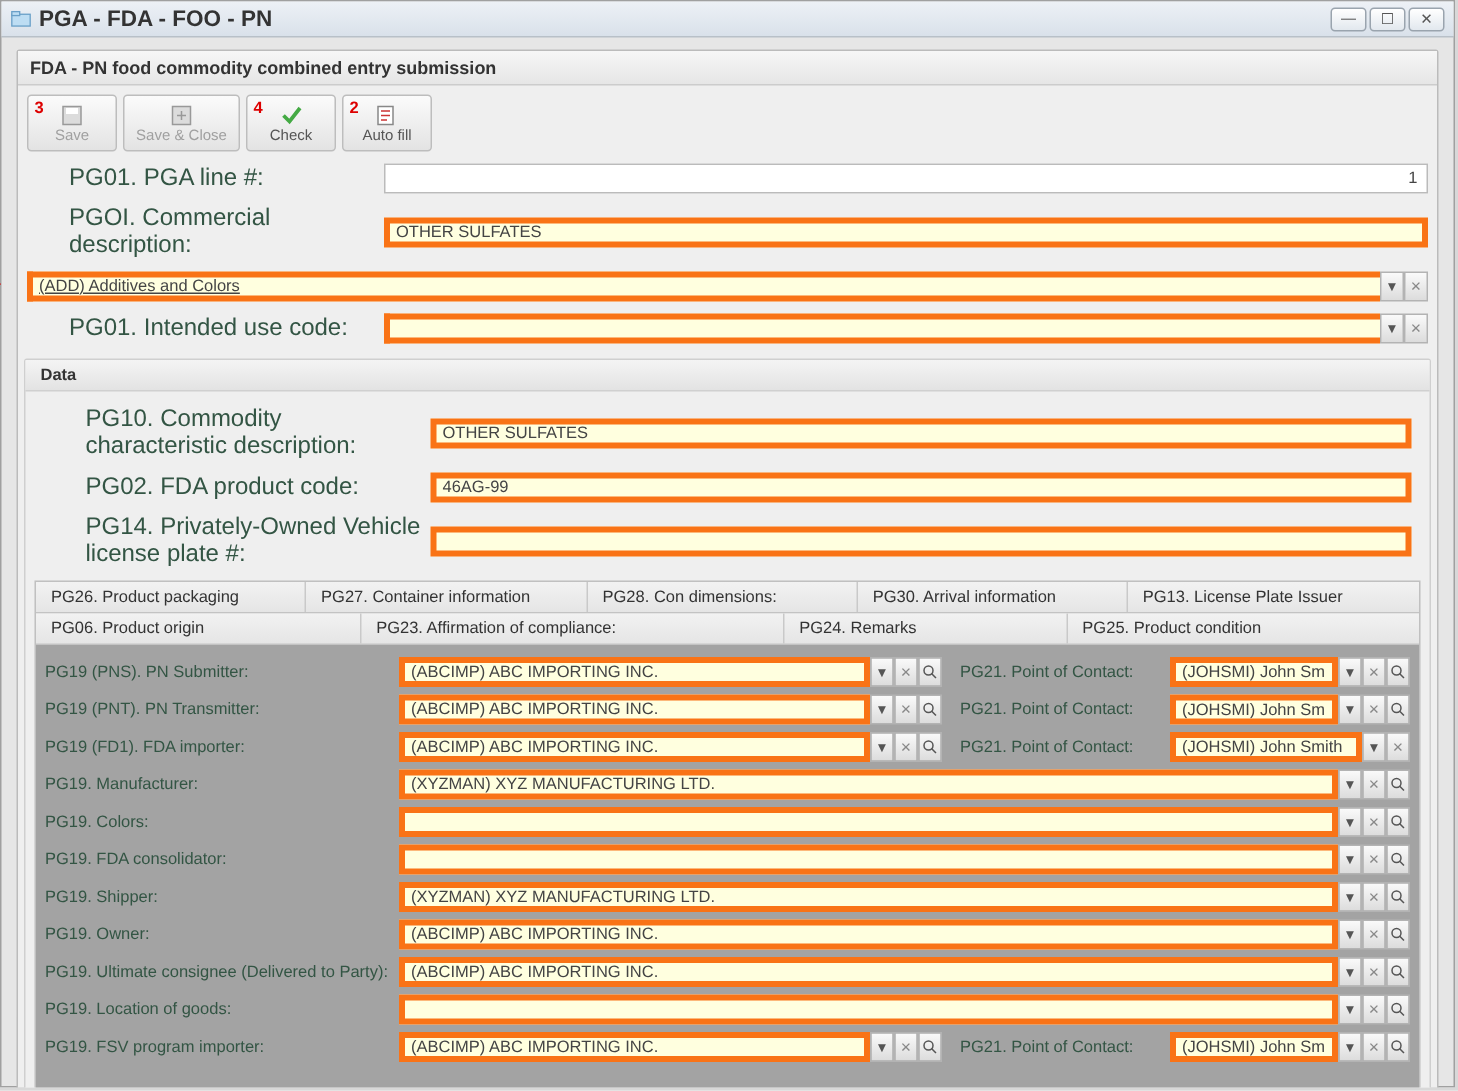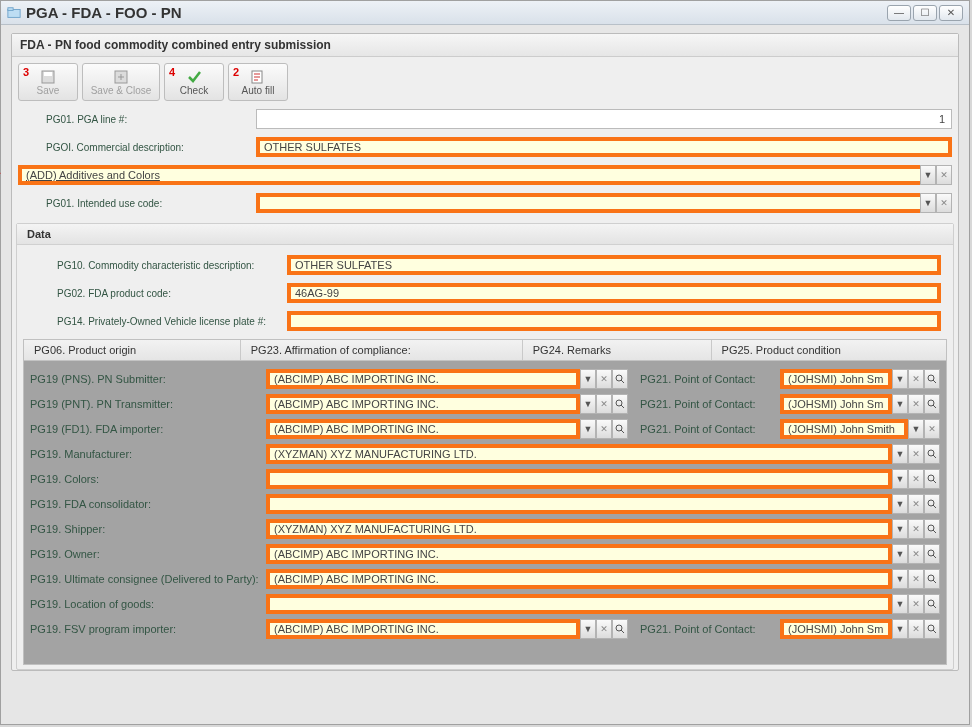--- a/index.html
+++ b/index.html
@@ -12,21 +12,21 @@
   .winbtn { width: 24px; height: 16px; border: 1px solid #9aa4ae; border-radius: 3px; background: linear-gradient(#fff,#e2e8ee); display:flex; align-items:center; justify-content:center; font-size:10px; color:#555; cursor:pointer; }
   .content { padding: 8px 10px; }
   .panel { background: #efefef; border: 1px solid #bbb; border-radius: 2px; }
   .panel-header { background: linear-gradient(#f6f6f6,#e6e6e6); padding: 4px 8px; font-weight: bold; border-bottom: 1px solid #ccc; font-size:12px;}
   .toolbar { display: flex; gap: 4px; padding: 6px 6px 4px 6px; }
   .tbtn { width: 60px; height: 38px; background: linear-gradient(#fbfbfb,#e3e3e3); border:1px solid #bdbdbd; border-radius:3px; display:flex; flex-direction:column; align-items:center; justify-content:center; font-size:10px; color:#555; position:relative; cursor:pointer;}
   .tbtn.disabled { color:#a0a0a0; }
   .tbtn svg { width:16px; height:16px; }
   .badge { position:absolute; top:2px; left:4px; color:#d00; font-weight:bold; font-size:11px;}
   .form-row { display:flex; align-items:center; padding: 4px 6px; gap:6px; }
-  .form-row .lbl { font-size:10px; color:#354;padding-left:28px; }
+  .form-row .lbl { font-size:16px; color:#354;padding-left:28px; }
   .tfield { flex:1; height:20px; background:#ffffdf; border:4px solid #f97316; padding: 2px 4px; font-size:11px; color:#444;}
   .tfield.white { background:#fff; border:1px solid #bbb; text-align:right; padding-right:6px;}
   .combo { display:flex; align-items:center; flex:1; }
   .combo .tfield { border-right:none;text-decoration:underline;}
   .cbtn { width:16px; height:20px; background:linear-gradient(#fafafa,#dcdcdc); border:1px solid #b3b3b3; display:flex; align-items:center; justify-content:center; font-size:9px; color:#555; cursor:pointer;}
   .cbtn.clear { color:#888;}
   .cbtn.search { color:#555;}
   .tabs-outer { margin: 4px 0 0 0; border:1px solid #c0c0c0; background:#e9e9e9;}
   .tabrow { display:flex; border-bottom:1px solid #c3c3c3; background:linear-gradient(#f2f2f2,#e5e5e5);}
   .tab { padding: 4px 10px; font-size:11px; border-right:1px solid #c9c9c9; cursor:pointer; color:#333;}
@@ -134,20 +134,27 @@
             <div class="lbl" style="width:252px">PG02. FDA product code:</div>
             <input class="tfield" value="46AG-99" style="">
           </div>
           <div class="form-row">
             <div class="lbl" style="width:252px">PG14.  Privately-Owned Vehicle license plate #:</div>
             <input class="tfield" value="" style="">
           </div>
 
           <div class="tabs-outer">
             <div class="tabrow">
+              <div class="tab" style="flex:1.05">PG26. Product packaging</div>
+              <div class="tab" style="flex:1.1">PG27. Container information</div>
+              <div class="tab" style="flex:1.05">PG28. Con dimensions:</div>
+              <div class="tab" style="flex:1.05">PG30. Arrival information</div>
+              <div class="tab" style="flex:1.15;border-right:none">PG13. License Plate Issuer</div>
+            </div>
+            <div class="tabrow">
               <div class="tab" style="flex:1.05">PG06. Product origin</div>
               <div class="tab" style="flex:1.4">PG23. Affirmation of compliance:</div>
               <div class="tab" style="flex:0.9">PG24. Remarks</div>
               <div class="tab" style="flex:1.15;border-right:none">PG25. Product condition</div>
             </div>
             <div class="tabcontent" id="entities-container">
                 <div class="ent-row">
                   <div class="elabel">PG19 (PNS). PN Submitter:</div>
                   <div class="field-group">
                     <input class="tfield" value="(ABCIMP) ABC IMPORTING INC." style="flex: 1 1 0%;">

